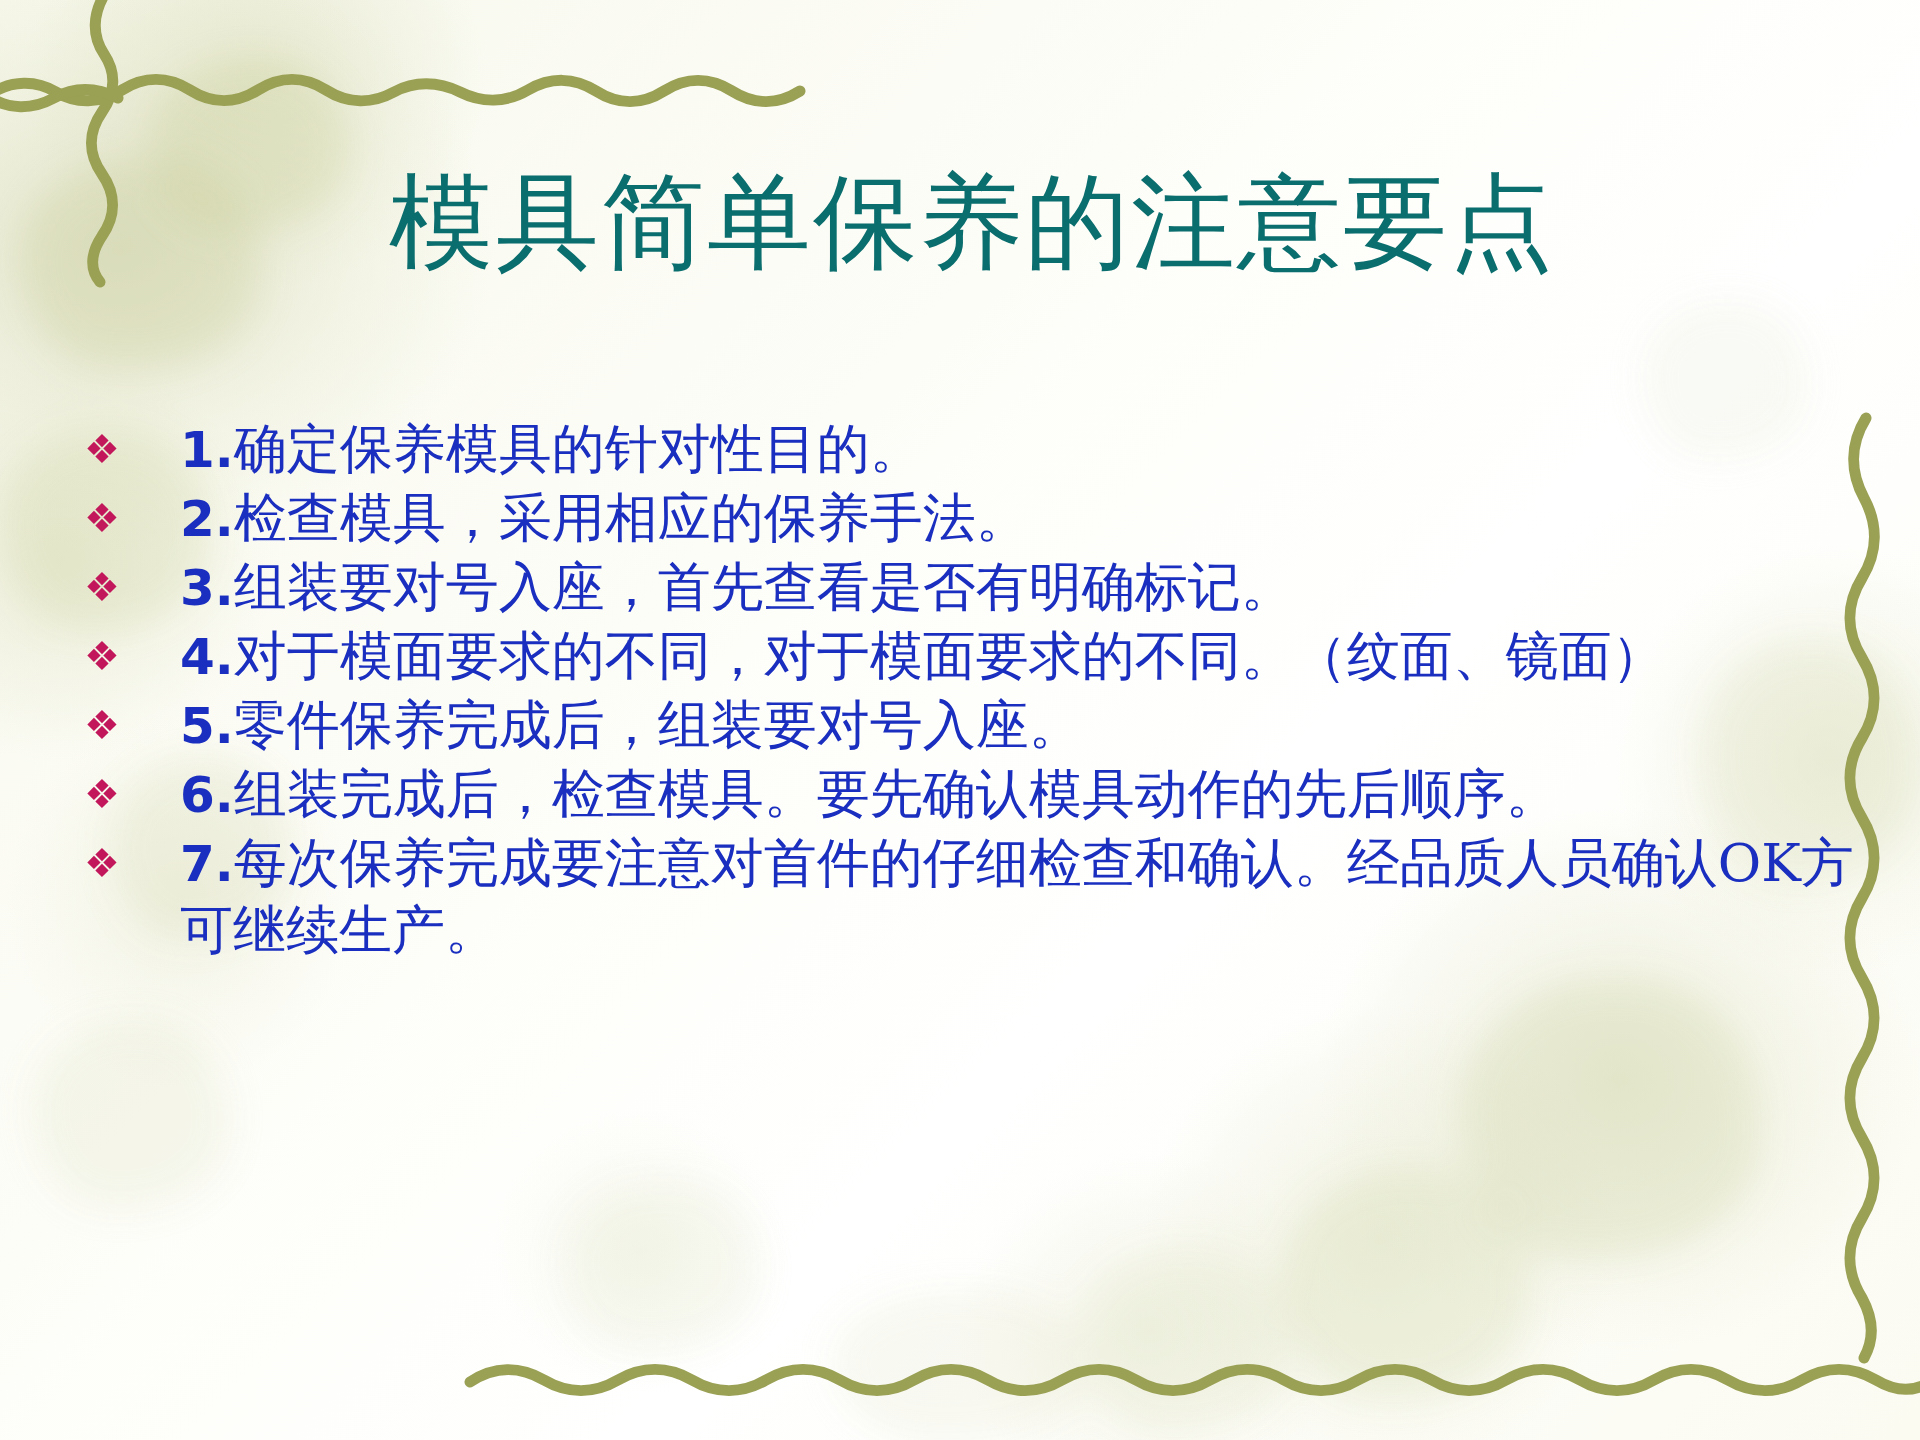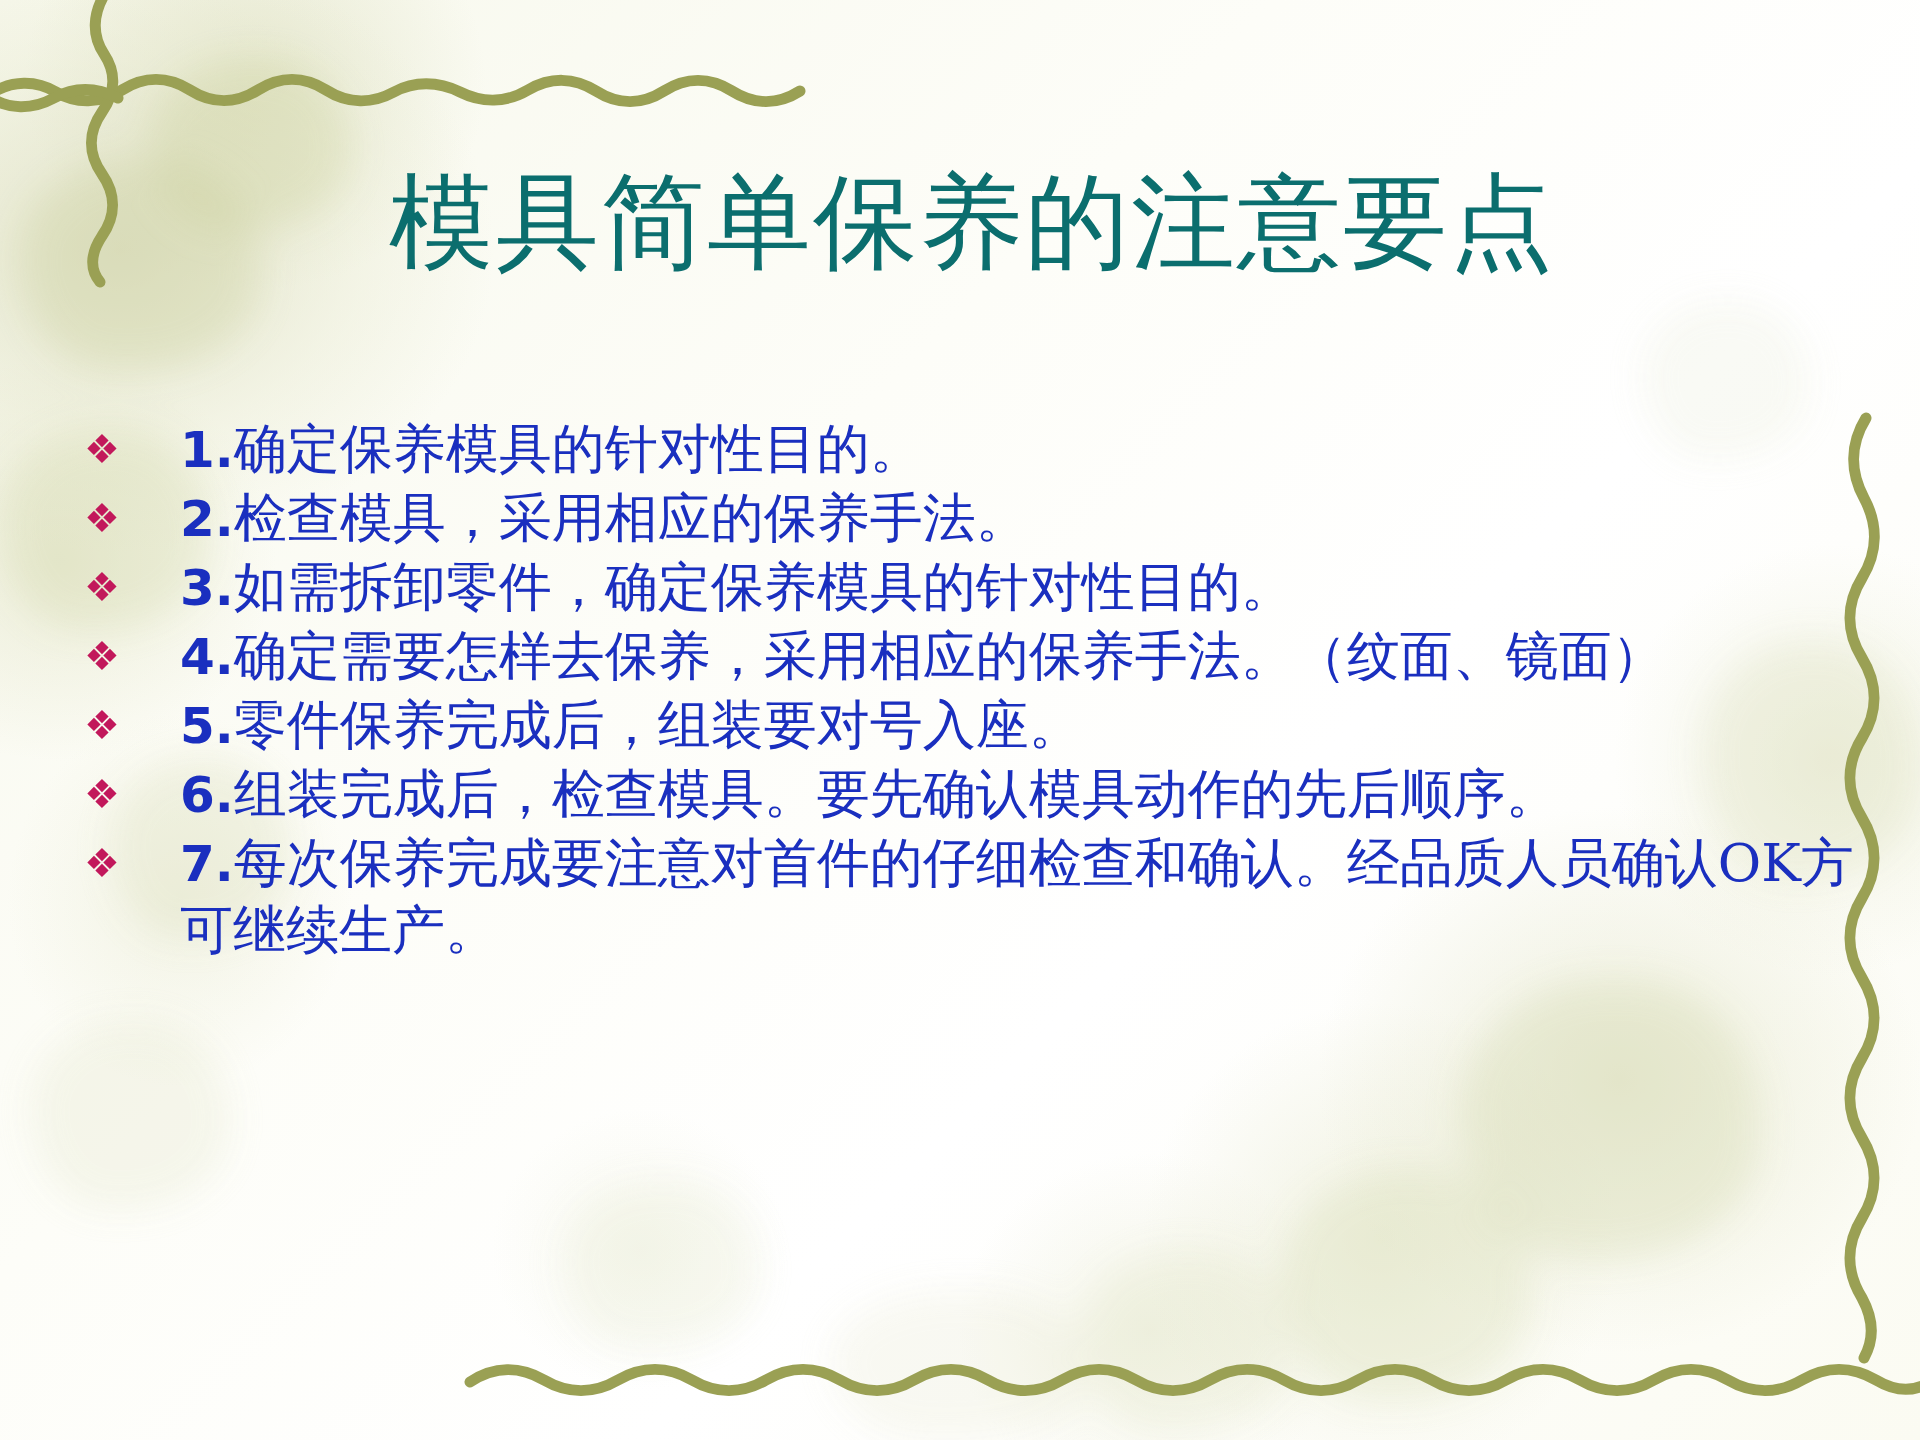--- a/index.html
+++ b/index.html
@@ -197,26 +197,26 @@
       <span class="bullet-text"><span class="num">1.</span><span>确定保养模具的针对性目的。</span></span>
     </div>
 
     <div class="bullet-row">
       <span class="bullet-mark">❖</span>
       <span class="bullet-text"><span class="num">2.</span><span>检查模具，采用相应的保养手法。</span></span>
     </div>
 
     <div class="bullet-row">
       <span class="bullet-mark">❖</span>
-      <span class="bullet-text"><span class="num">3.</span><span>如需拆卸零件，确定保养模具的针对性目的。</span></span>
-    </div>
-
-    <div class="bullet-row">
-      <span class="bullet-mark">❖</span>
-      <span class="bullet-text"><span class="num">4.</span><span>确定需要怎样去保养，采用相应的保养手法。（纹面、镜面）</span></span>
+      <span class="bullet-text"><span class="num">3.</span><span>组装要对号入座，首先查看是否有明确标记。</span></span>
+    </div>
+
+    <div class="bullet-row">
+      <span class="bullet-mark">❖</span>
+      <span class="bullet-text"><span class="num">4.</span><span>对于模面要求的不同，对于模面要求的不同。（纹面、镜面）</span></span>
     </div>
 
     <div class="bullet-row">
       <span class="bullet-mark">❖</span>
       <span class="bullet-text"><span class="num">5.</span><span>零件保养完成后，组装要对号入座。</span></span>
     </div>
 
     <div class="bullet-row">
       <span class="bullet-mark">❖</span>
       <span class="bullet-text"><span class="num">6.</span><span>组装完成后，检查模具。要先确认模具动作的先后顺序。</span></span>

